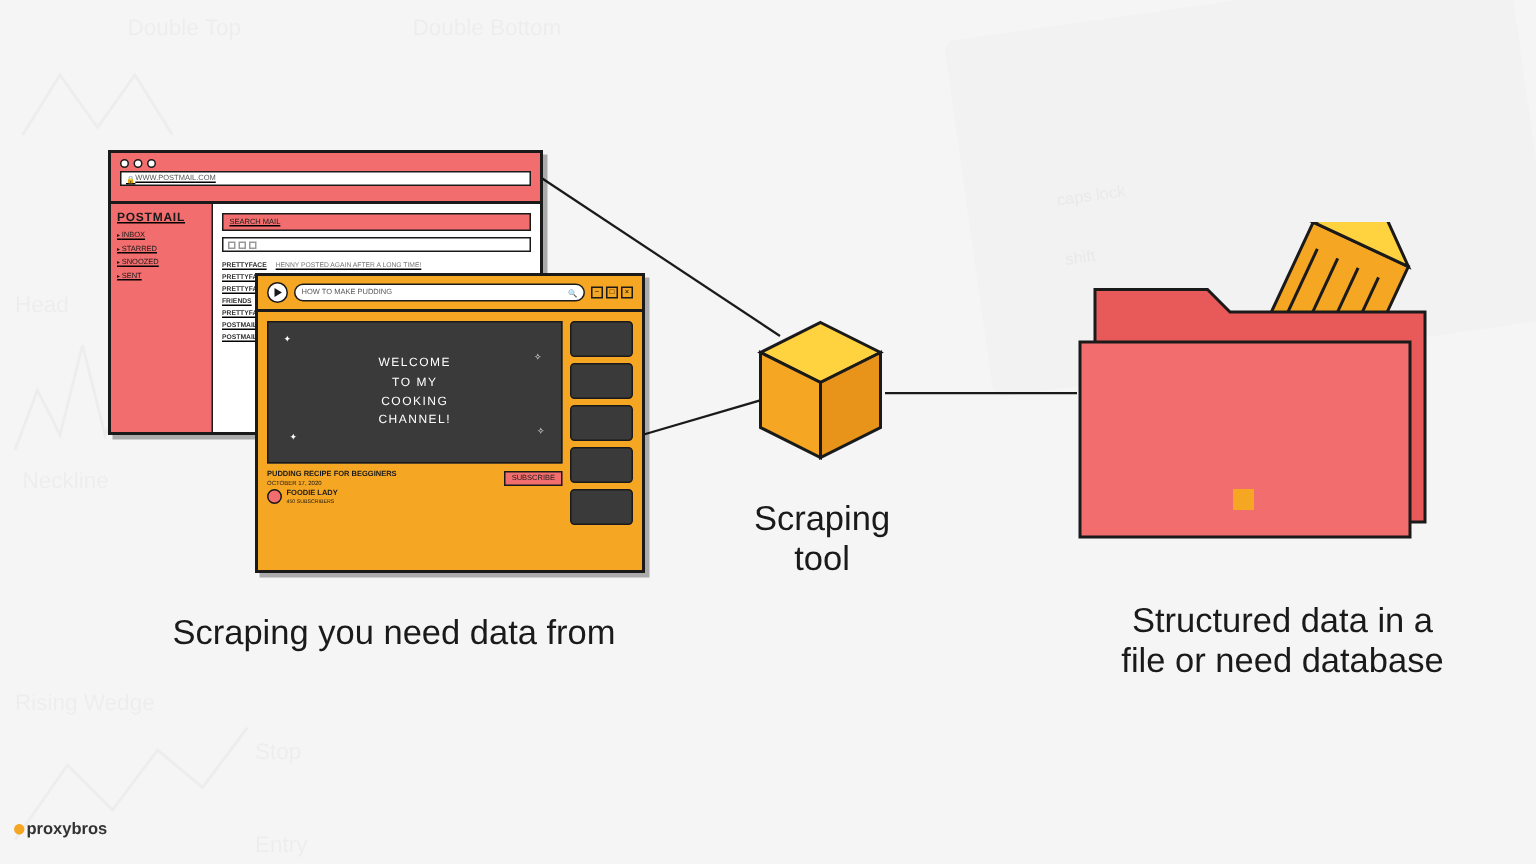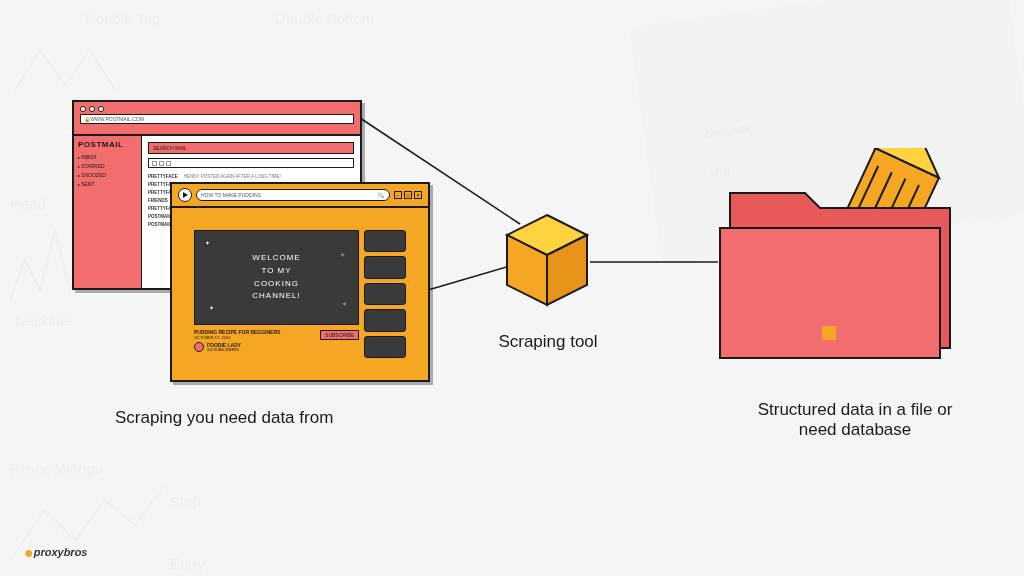--- a/index.html
+++ b/index.html
@@ -42,20 +42,21 @@
   border: 2px solid #1a1a1a;
   background: #fff;
   box-shadow: 3px 3px 0 rgba(0,0,0,0.3);
 }
 .browser-1 {
   top: 100px;
   left: 72px;
   width: 290px;
   height: 190px;
   z-index: 10;
+  text-decoration: underline;
 }
 .browser-2 {
   top: 182px;
   left: 170px;
   width: 260px;
   height: 200px;
   z-index: 11;
 }
 .b1-header {
   height: 34px;
@@ -124,21 +125,21 @@
   padding: 0 4px;
   display: flex;
   align-items: center;
   color: #555;
 }
 .b2-icons { display: flex; gap: 2px; }
 .b2-icons span { width: 8px; height: 8px; border: 1px solid #1a1a1a; font-size: 5px; display: flex; align-items: center; justify-content: center; }
 .b2-body {
   background: #f5a623;
   height: calc(100% - 24px);
-  padding: 22px;
+  padding: 6px;
   display: flex;
   gap: 5px;
 }
 .b2-video {
   flex: 1;
   display: flex;
   flex-direction: column;
 }
 .b2-hero {
   height: 95px;
@@ -158,21 +159,21 @@
 .b2-meta { margin-top: 4px; font-size: 5px; color: #1a1a1a; }
 .b2-title-row { display: flex; justify-content: space-between; align-items: center; }
 .b2-sub-btn { background: #f26d6d; border: 1px solid #1a1a1a; padding: 1px 4px; font-size: 5px; }
 .b2-author { display: flex; align-items: center; gap: 3px; margin-top: 2px; }
 .b2-avatar { width: 10px; height: 10px; border-radius: 50%; background: #f26d6d; border: 1px solid #1a1a1a; }
 .b2-sidebar { width: 42px; display: flex; flex-direction: column; gap: 4px; }
 .b2-thumb { height: 24px; background: #3a3a3a; border: 1px solid #1a1a1a; border-radius: 3px; }
 
 .caption {
   position: absolute;
-  font-size: 17px;
+  font-size: 23px;
   color: #1a1a1a;
   text-align: center;
 }
 .caption-1 { top: 408px; left: 115px; }
 .caption-2 { top: 332px; left: 498px; width: 100px; }
 .caption-3 { top: 400px; left: 740px; width: 230px; }
 
 .cube {
   position: absolute;
   top: 210px;
@@ -187,25 +188,24 @@
   top: 148px;
   left: 710px;
   width: 260px;
   height: 220px;
   z-index: 8;
 }
 
 .brand {
   position: absolute;
   bottom: 14px;
-  left: 24px;
+  left: 8px;
   font-size: 11px;
   font-weight: bold;
   color: #333;
-  font-style: italic;
 }
 .brand .dot-b { color: #f5a623; font-size: 16px; vertical-align: middle; }
 </style>
 </head>
 <body>
 
 <div class="bg-layer">
   <div class="chart-label" style="top:10px;left:85px">Double Top</div>
   <div class="chart-label" style="top:10px;left:275px">Double Bottom</div>
   <div class="chart-label" style="top:195px;left:10px">Head</div>

